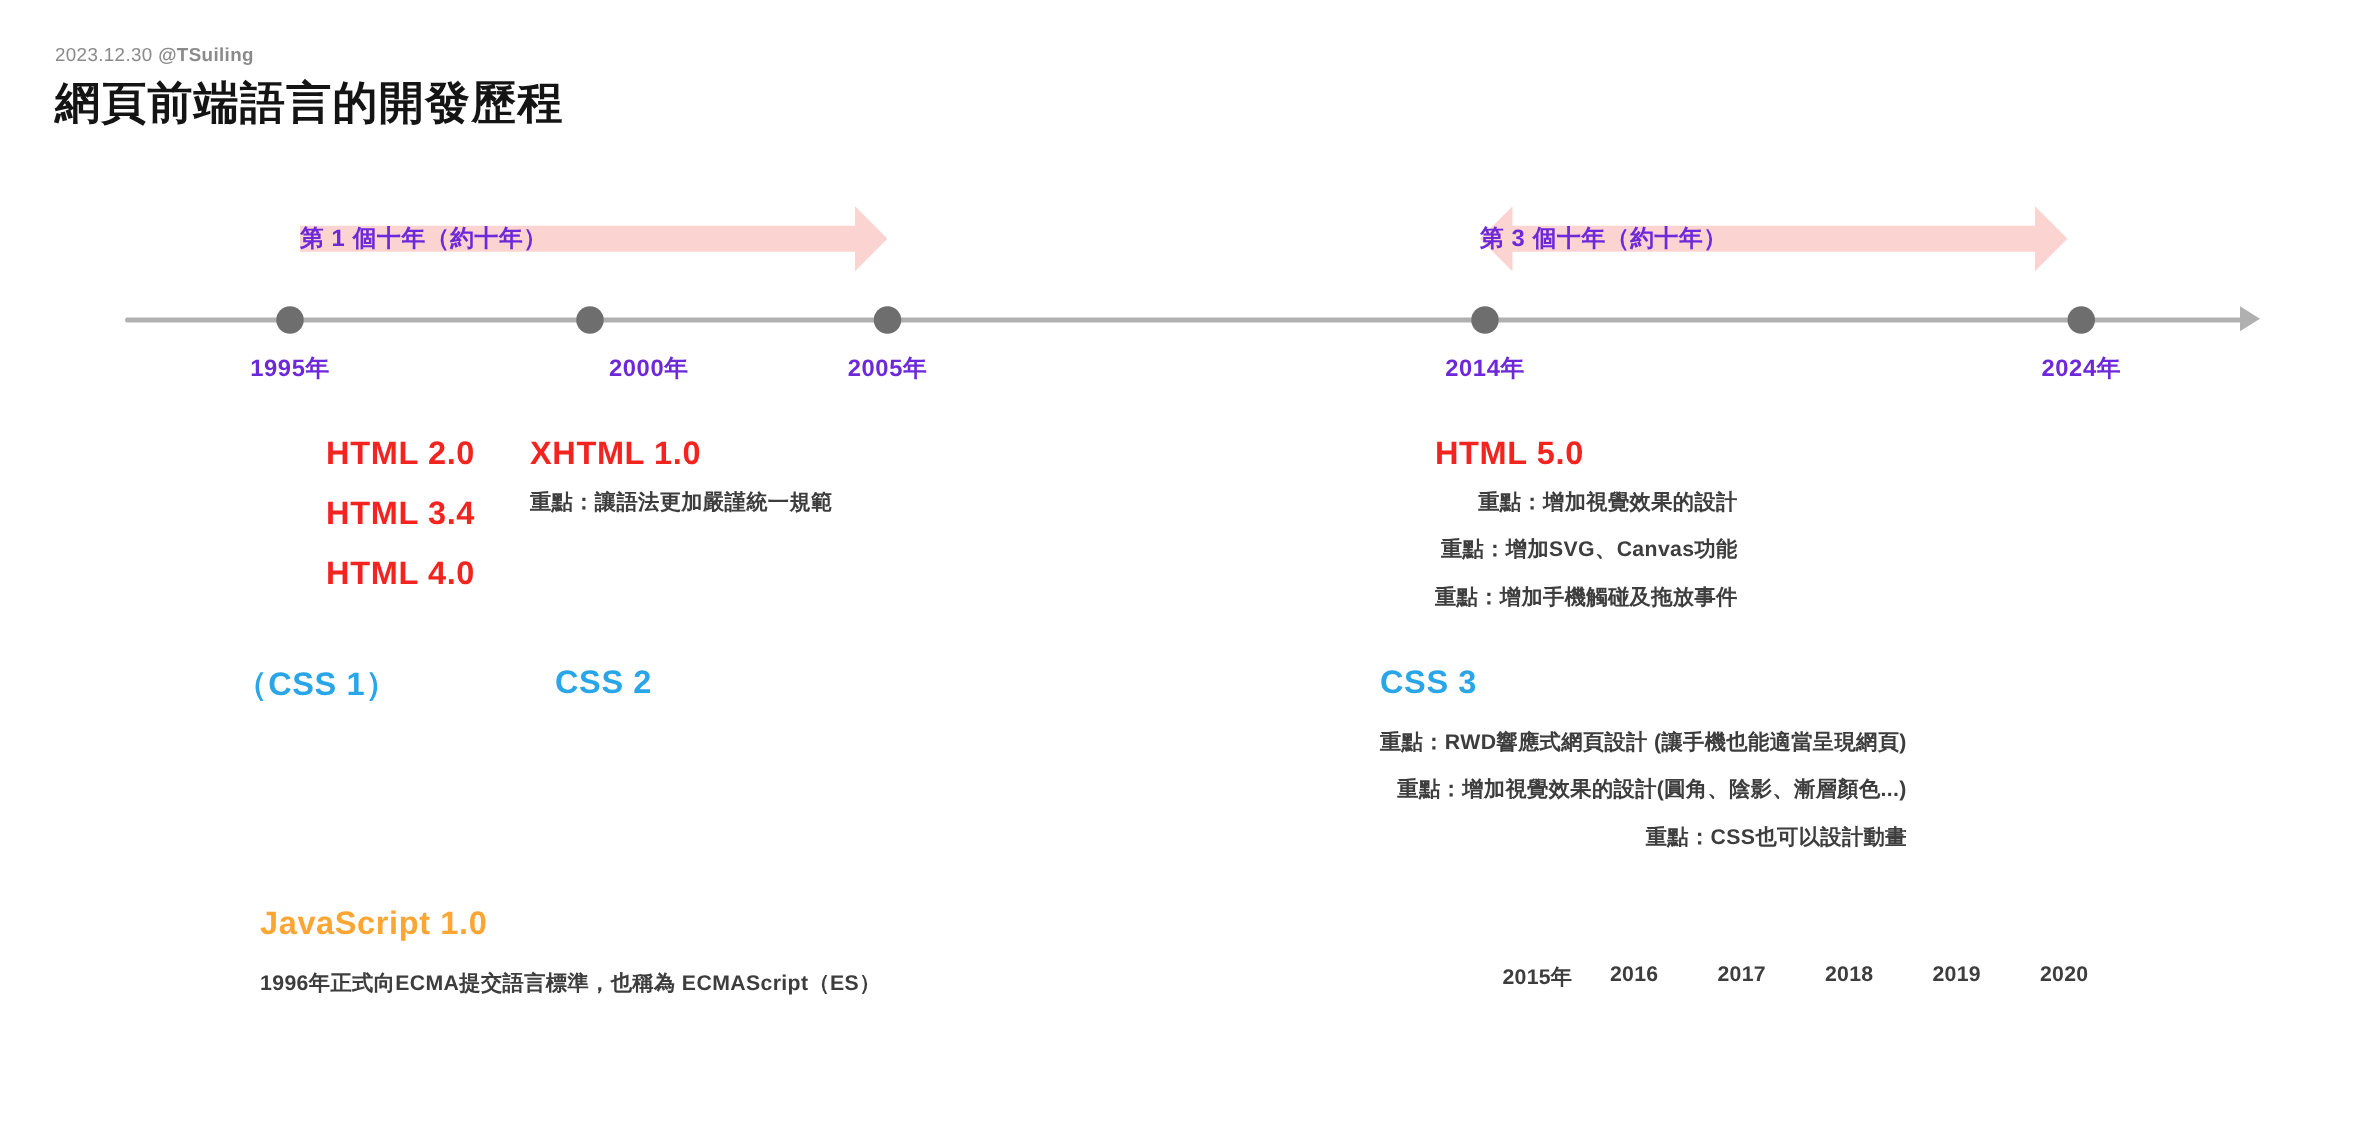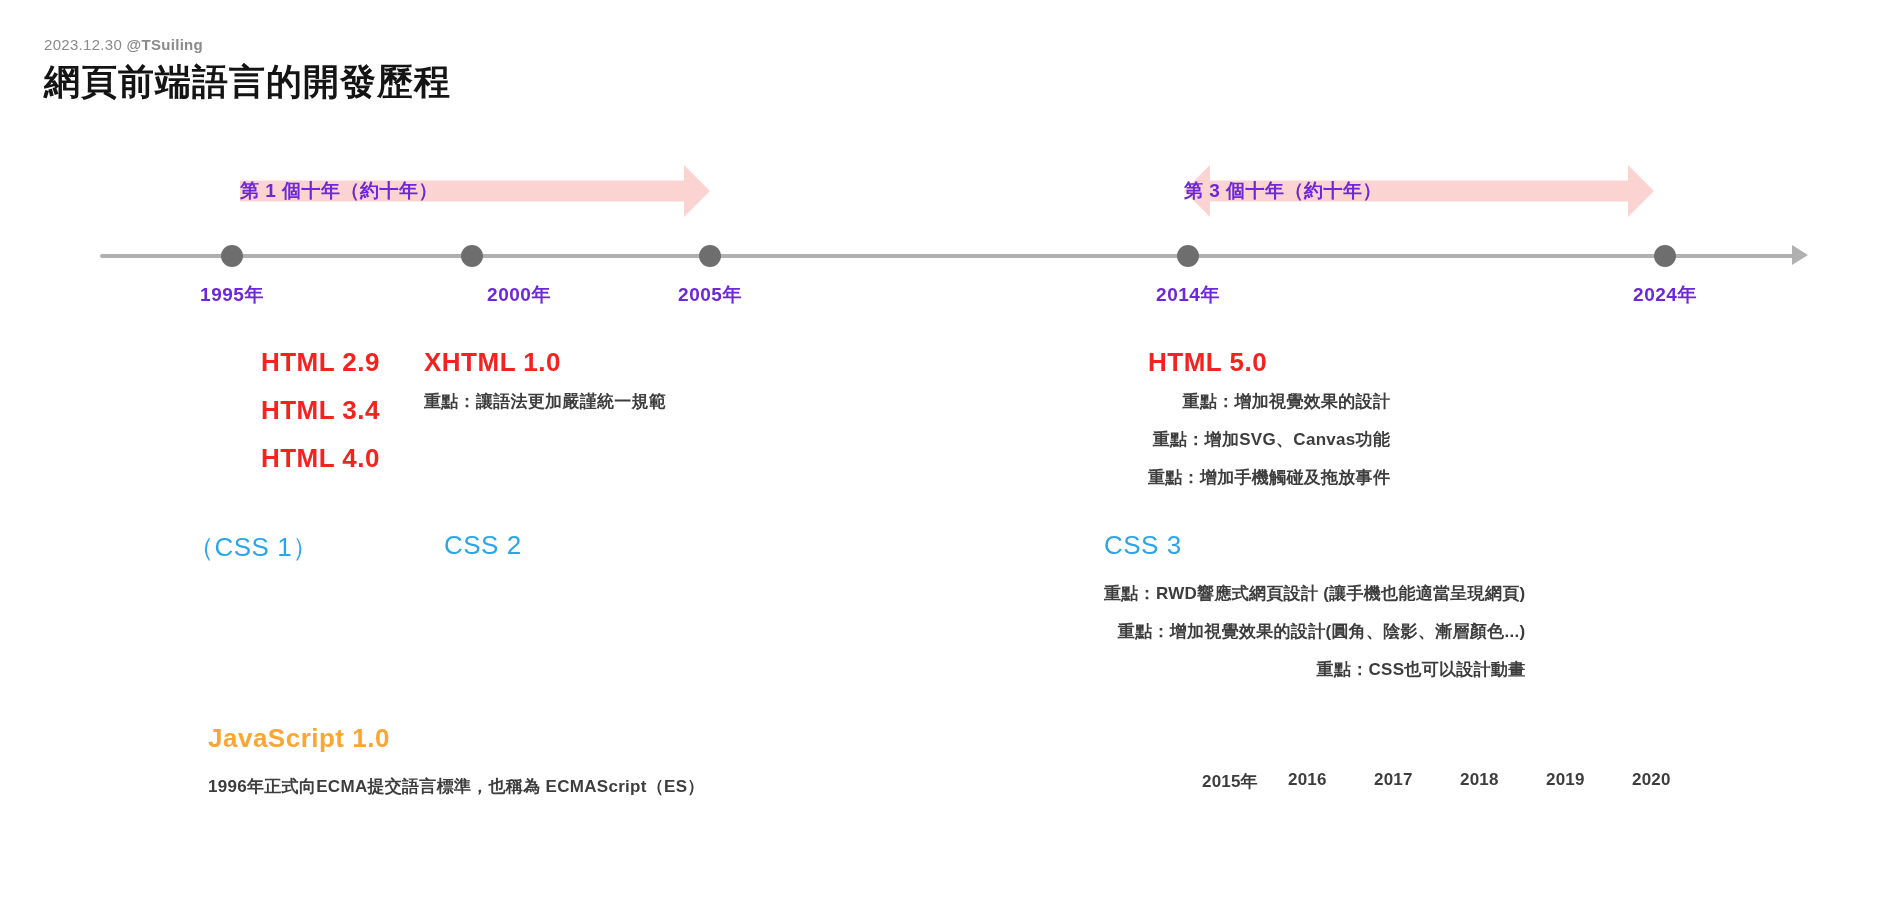--- a/index.html
+++ b/index.html
@@ -107,21 +107,21 @@
     text-align: center;
   }
 
   
   .blk { position: absolute; white-space: nowrap; }
   .hd-html {
     font-size: 26px; font-weight: bold; color: #f3231f;
     line-height: 48px; letter-spacing: 0.5px;
   }
   .hd-css {
-    font-size: 26px; font-weight: normal; color: #2aa6e8;
+    font-size: 26px; font-weight: bold; color: #2aa6e8;
     letter-spacing: 0.5px;
   }
   .hd-js {
     font-size: 26px; font-weight: bold; color: #fba533;
     letter-spacing: 0.5px;
   }
   .note {
     font-size: 17px; font-weight: bold; color: #3d3d3d;
     line-height: 38px; letter-spacing: 0.3px; text-align: right;
   }
@@ -189,21 +189,21 @@
   <div class="dot" style="left:1188px;"></div>
   <div class="dot" style="left:1665px;"></div>
 
   <div class="year" style="left:232px;">1995年</div>
   <div class="year" style="left:472px;margin-left:47px;">2000年</div>
   <div class="year" style="left:710px;">2005年</div>
   <div class="year" style="left:1188px;">2014年</div>
   <div class="year" style="left:1665px;">2024年</div>
 
   <div class="blk hd-html html-left-stack" style="left:150px; top:338px; width:230px;">
-    <div>HTML 2.9</div>
+    <div>HTML 2.0</div>
     <div>HTML 3.4</div>
     <div>HTML 4.0</div>
   </div>
 
   <div class="blk hd-html" style="left:424px; top:338px;">XHTML 1.0</div>
   <div class="blk note" style="left:424px; top:383px;">重點：讓語法更加嚴謹統一規範</div>
 
   <div class="blk hd-html" style="left:1148px; top:338px;">HTML 5.0</div>
   <div class="blk note" style="left:1148px; top:383px;">
     <div class="note-row">重點：增加視覺效果的設計</div>

